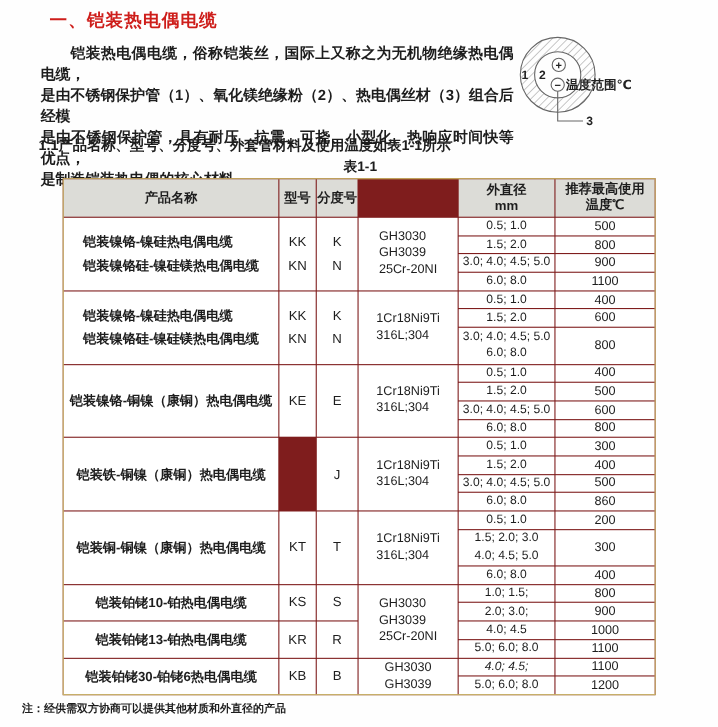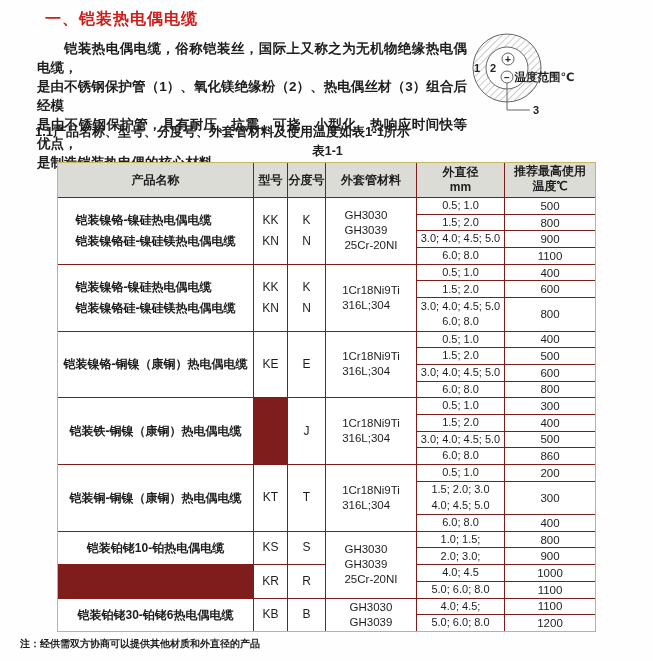--- a/index.html
+++ b/index.html
@@ -91,25 +91,20 @@
       <div class="cell hdr" style="grid-area: 1 / 2 / span 1;">
         <div class="inner">
           <div>型号</div>
         </div>
       </div>
       <div class="cell hdr" style="grid-area: 1 / 3 / span 1;">
         <div class="inner">
           <div>分度号</div>
         </div>
       </div>
-      <div class="cell hdr" style="grid-area: 1 / 4 / span 1;">
-        <div class="inner">
-          <div>外套管材料</div>
-        </div>
-      </div>
       <div class="cell hdr" style="grid-area: 1 / 5 / span 1;">
         <div class="inner">
           <div>外直径</div>
           <div>mm</div>
         </div>
       </div>
       <div class="cell hdr" style="grid-area: 1 / 6 / span 1; font-family: Liberation Mono, monospace;">
         <div class="inner">
           <div>推荐最高使用</div>
           <div>温度℃</div>
@@ -439,20 +434,25 @@
       <div class="cell dia" style="grid-area: 23 / 5 / span 1;">
         <div class="inner">
           <div>2.0; 3.0;</div>
         </div>
       </div>
       <div class="cell temp" style="grid-area: 23 / 6 / span 1;">
         <div class="inner">
           <div>900</div>
         </div>
       </div>
+      <div class="cell name" style="grid-area: 24 / 1 / span 2;">
+        <div class="inner">
+          <div>铠装铂铑13-铂热电偶电缆</div>
+        </div>
+      </div>
       <div class="cell model" style="grid-area: 24 / 2 / span 2;">
         <div class="inner">
           <div>KR</div>
         </div>
       </div>
       <div class="cell code" style="grid-area: 24 / 3 / span 2;">
         <div class="inner">
           <div>R</div>
         </div>
       </div>
@@ -490,21 +490,21 @@
         <div class="inner">
           <div>B</div>
         </div>
       </div>
       <div class="cell material" style="grid-area: 26 / 4 / span 2;">
         <div class="inner">
           <div>GH3030</div>
           <div>GH3039</div>
         </div>
       </div>
-      <div class="cell dia" style="grid-area: 26 / 5 / span 1;">
+      <div class="cell dia" style="grid-area: 26 / 5 / span 1; font-style: italic;">
         <div class="inner">
           <div>4.0; 4.5;</div>
         </div>
       </div>
       <div class="cell temp" style="grid-area: 26 / 6 / span 1;">
         <div class="inner">
           <div>1100</div>
         </div>
       </div>
       <div class="cell dia" style="grid-area: 27 / 5 / span 1;">

